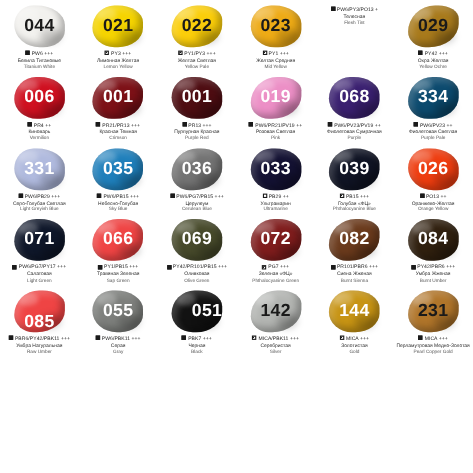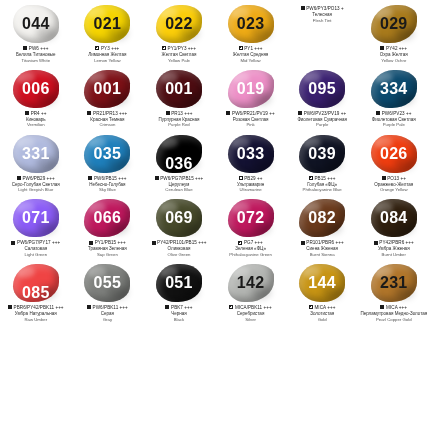--- a/index.html
+++ b/index.html
@@ -243,21 +243,21 @@
         </div>
         <div class="labels">
           <div class="pig-line"><span class="opacity-mark op-opaque"></span><span>PW6/PR21/PV19 ++</span></div>
           <div class="name-ru">Розовая Светлая</div>
           <div class="name-en">Pink</div>
         </div>
       </div>
       <div class="cell">
         <div class="blob-wrap">
           <div class="blob" style="background: rgb(58, 32, 112); border-radius: 45% 55% 51% 49% / 55% 45% 48% 52%;">
-            <span class="blob-code dark-code">095</span>
+            <span class="blob-code dark-code">068</span>
           </div>
         </div>
         <div class="labels">
           <div class="pig-line"><span class="opacity-mark op-opaque"></span><span>PW6/PV23/PV19 ++</span></div>
           <div class="name-ru">Фиолетовая Сумрачная</div>
           <div class="name-en">Purple</div>
         </div>
       </div>
       <div class="cell">
         <div class="blob-wrap">
@@ -290,21 +290,21 @@
           </div>
         </div>
         <div class="labels">
           <div class="pig-line"><span class="opacity-mark op-opaque"></span><span>PW6/PB15 +++</span></div>
           <div class="name-ru">Небесно-Голубая</div>
           <div class="name-en">Sky Blue</div>
         </div>
       </div>
       <div class="cell">
         <div class="blob-wrap">
-          <div class="blob" style="background: #000000; border-radius: 55% 45% 61% 39% / 65% 35% 58% 42%; align-items: flex-end;">
+          <div class="blob" style="background: #737373; border-radius: 55% 45% 61% 39% / 65% 35% 58% 42%;">
             <span class="blob-code dark-code">036</span>
           </div>
         </div>
         <div class="labels">
           <div class="pig-line"><span class="opacity-mark op-opaque"></span><span>PW6/PG7/PB15 +++</span></div>
           <div class="name-ru">Церулеум</div>
           <div class="name-en">Cerulean Blue</div>
         </div>
       </div>
       <div class="cell">
@@ -338,33 +338,33 @@
           </div>
         </div>
         <div class="labels">
           <div class="pig-line"><span class="opacity-mark op-opaque"></span><span>PO13 ++</span></div>
           <div class="name-ru">Оранжево-Желтая</div>
           <div class="name-en">Orange Yellow</div>
         </div>
       </div>
       <div class="cell">
         <div class="blob-wrap">
-          <div class="blob" style="background: #8b5cf6; border-radius: 47% 53% 53% 47% / 57% 43% 50% 50%;">
+          <div class="blob" style="background: #0f172a; border-radius: 47% 53% 53% 47% / 57% 43% 50% 50%;">
             <span class="blob-code dark-code">071</span>
           </div>
         </div>
         <div class="labels">
           <div class="pig-line"><span class="opacity-mark op-opaque"></span><span>PW6/PG7/PY17 +++</span></div>
           <div class="name-ru">Салатовая</div>
           <div class="name-en">Light Green</div>
         </div>
       </div>
       <div class="cell">
         <div class="blob-wrap">
-          <div class="blob" style="background: #be185d; border-radius: 54% 46% 60% 40% / 64% 36% 57% 43%; justify-content: center;">
+          <div class="blob" style="background: #ef4444; border-radius: 54% 46% 60% 40% / 64% 36% 57% 43%; justify-content: center;">
             <span class="blob-code dark-code">066</span>
           </div>
         </div>
         <div class="labels">
           <div class="pig-line"><span class="opacity-mark op-opaque"></span><span>PY1/PB15 +++</span></div>
           <div class="name-ru">Травяная Зеленая</div>
           <div class="name-en">Sap Green</div>
         </div>
       </div>
       <div class="cell">
@@ -374,21 +374,21 @@
           </div>
         </div>
         <div class="labels">
           <div class="pig-line"><span class="opacity-mark op-opaque"></span><span>PY42/PR101/PB15 +++</span></div>
           <div class="name-ru">Оливковая</div>
           <div class="name-en">Olive Green</div>
         </div>
       </div>
       <div class="cell">
         <div class="blob-wrap">
-          <div class="blob" style="background: #be185d; border-radius: 50% 50% 56% 44% / 60% 40% 53% 47%;">
+          <div class="blob" style="background: #7f1d1d; border-radius: 50% 50% 56% 44% / 60% 40% 53% 47%;">
             <span class="blob-code dark-code">072</span>
           </div>
         </div>
         <div class="labels">
           <div class="pig-line"><span class="opacity-mark op-semi"></span><span>PG7 +++</span></div>
           <div class="name-ru">Зеленая «ФЦ»</div>
           <div class="name-en">Phthalocyanine Green</div>
         </div>
       </div>
       <div class="cell">
@@ -434,21 +434,21 @@
           </div>
         </div>
         <div class="labels">
           <div class="pig-line"><span class="opacity-mark op-opaque"></span><span>PW6/PBK11 +++</span></div>
           <div class="name-ru">Серая</div>
           <div class="name-en">Gray</div>
         </div>
       </div>
       <div class="cell">
         <div class="blob-wrap">
-          <div class="blob" style="background: rgb(18, 18, 18); border-radius: 49% 51% 55% 45% / 59% 41% 52% 48%;">
+          <div class="blob" style="background: rgb(18, 18, 18); border-radius: 49% 51% 55% 45% / 59% 41% 52% 48%; justify-content: flex-end;">
             <span class="blob-code dark-code">051</span>
           </div>
         </div>
         <div class="labels">
           <div class="pig-line"><span class="opacity-mark op-opaque"></span><span>PBK7 +++</span></div>
           <div class="name-ru">Черная</div>
           <div class="name-en">Black</div>
         </div>
       </div>
       <div class="cell">

